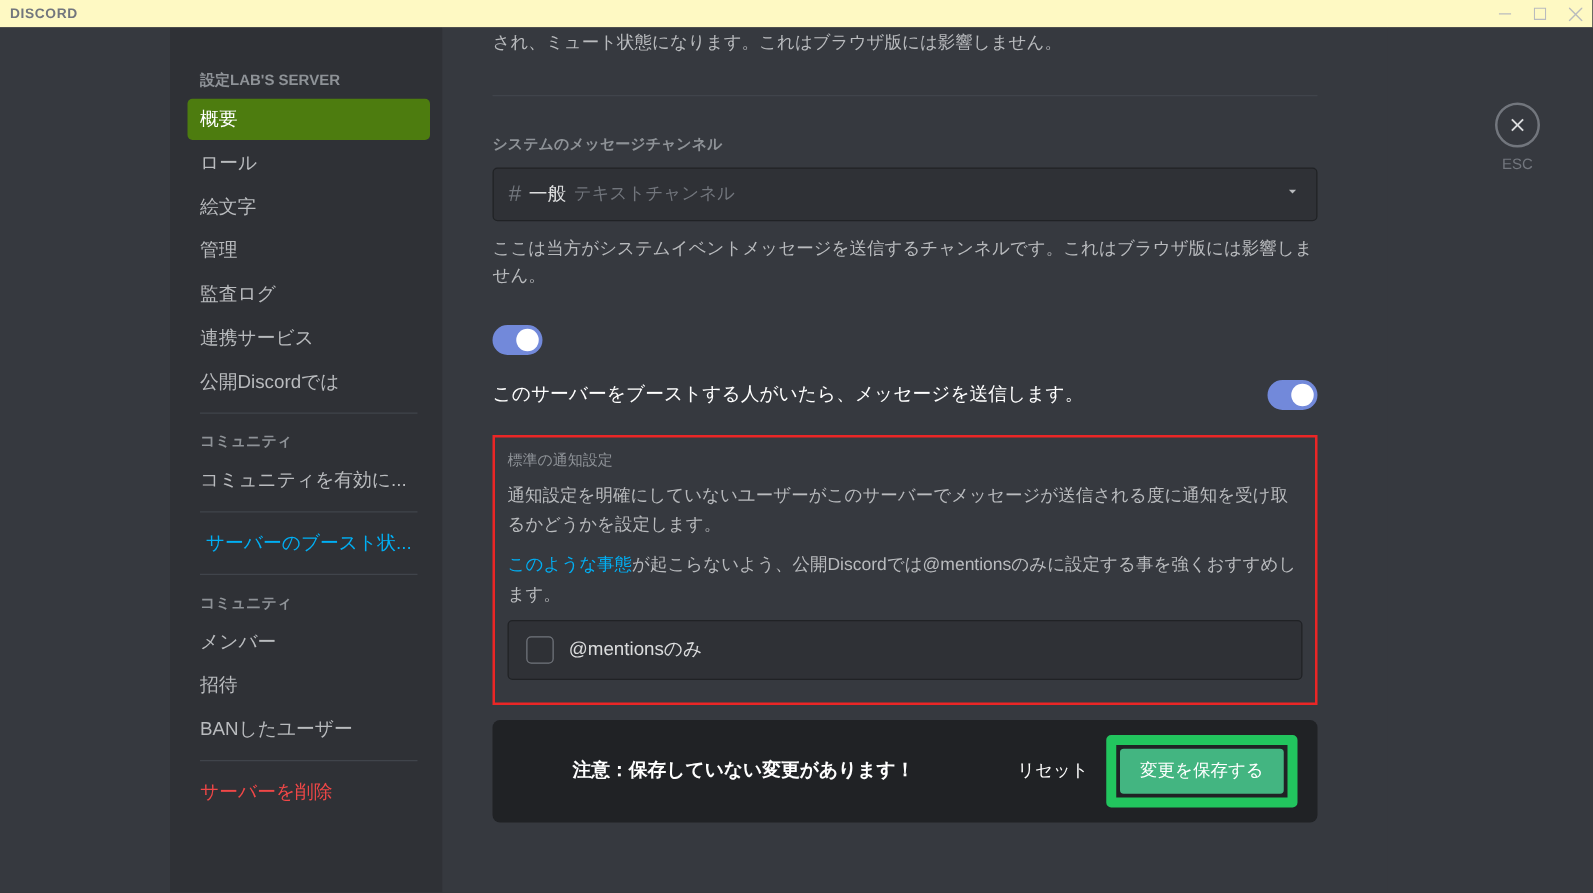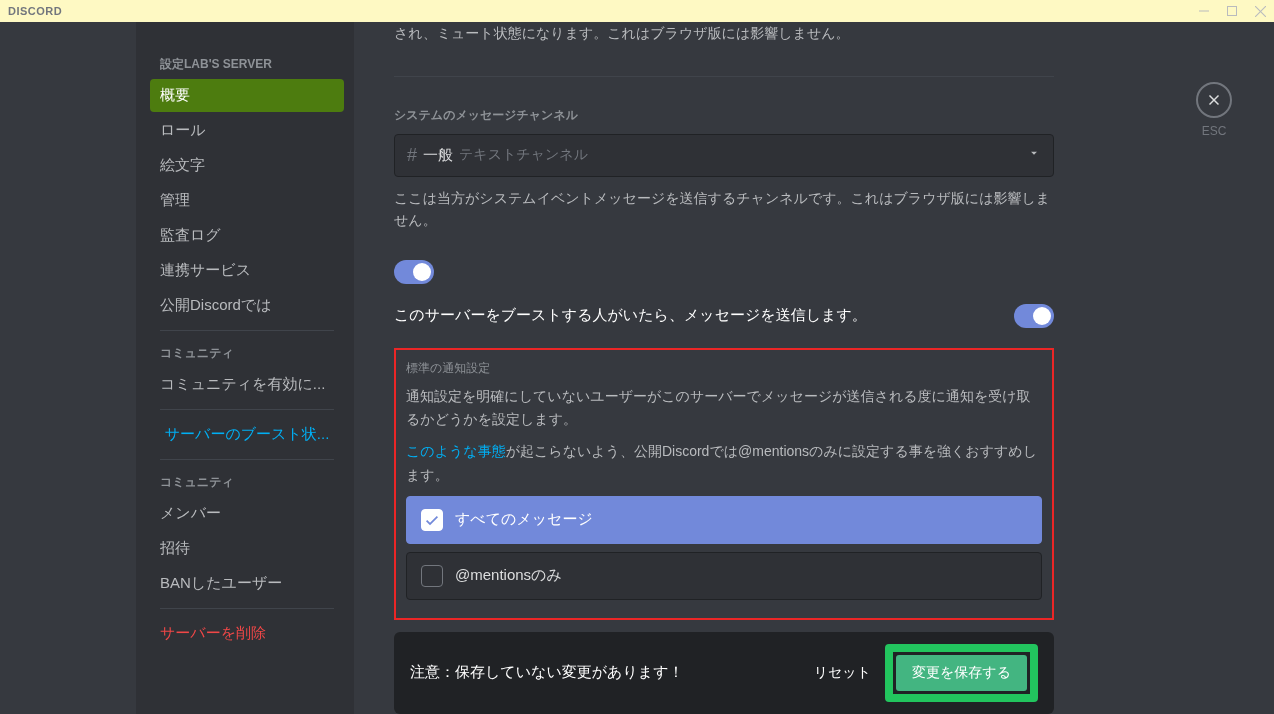--- a/index.html
+++ b/index.html
@@ -230,21 +230,21 @@
 .radio-label { font-size: 15px; font-weight: 500; }
 .save-bar {
   display: flex;
   align-items: center;
   justify-content: space-between;
   background: #202225;
   padding: 12px 16px;
   border-radius: 6px;
   margin-top: 12px;
 }
-.save-text { color: #fff; font-size: 15px; font-weight: 400; }
+.save-text { color: #fff; font-size: 15px; font-weight: 700; margin-left: 48px; }
 .save-actions { display: flex; align-items: center; gap: 14px; }
 .reset-btn { color: #fff; font-size: 14px; cursor: pointer; }
 .save-btn-wrap { border: 8px solid #22c55e; padding: 3px; border-radius: 4px; }
 .save-btn {
   background: #43b581;
   color: #fff;
   border: none;
   padding: 9px 16px;
   border-radius: 3px;
   font-size: 14px;
@@ -334,28 +334,20 @@
         <div class="text">このサーバーをブーストする人がいたら、メッセージを送信します。</div>
         <div class="toggle"></div>
       </div>
 
       <div class="highlight-box">
         <div class="section-title">標準の通知設定</div>
         <div class="section-desc">通知設定を明確にしていないユーザーがこのサーバーでメッセージが送信される度に通知を受け取るかどうかを設定します。</div>
         <div class="section-desc">
           <a href="#">このような事態</a><span>が起こらないよう、公開Discordでは@mentionsのみに設定する事を強くおすすめします。</span>
         </div>
-        <div class="radio-row selected">
-          <div class="checkbox">
-            <svg width="16" height="16" viewBox="0 0 24 24" fill="#7289da">
-                <path d="M9 16.2l-4.2-4.2L3 13.8l6 6 12-12-1.8-1.8z"></path>
-              </svg>
-          </div>
-          <span class="radio-label">すべてのメッセージ</span>
-        </div>
         <div class="radio-row">
           <div class="checkbox"></div>
           <span class="radio-label">@mentionsのみ</span>
         </div>
       </div>
 
       <div class="save-bar">
         <span class="save-text">注意：保存していない変更があります！</span>
         <div class="save-actions">
           <span class="reset-btn">リセット</span>

